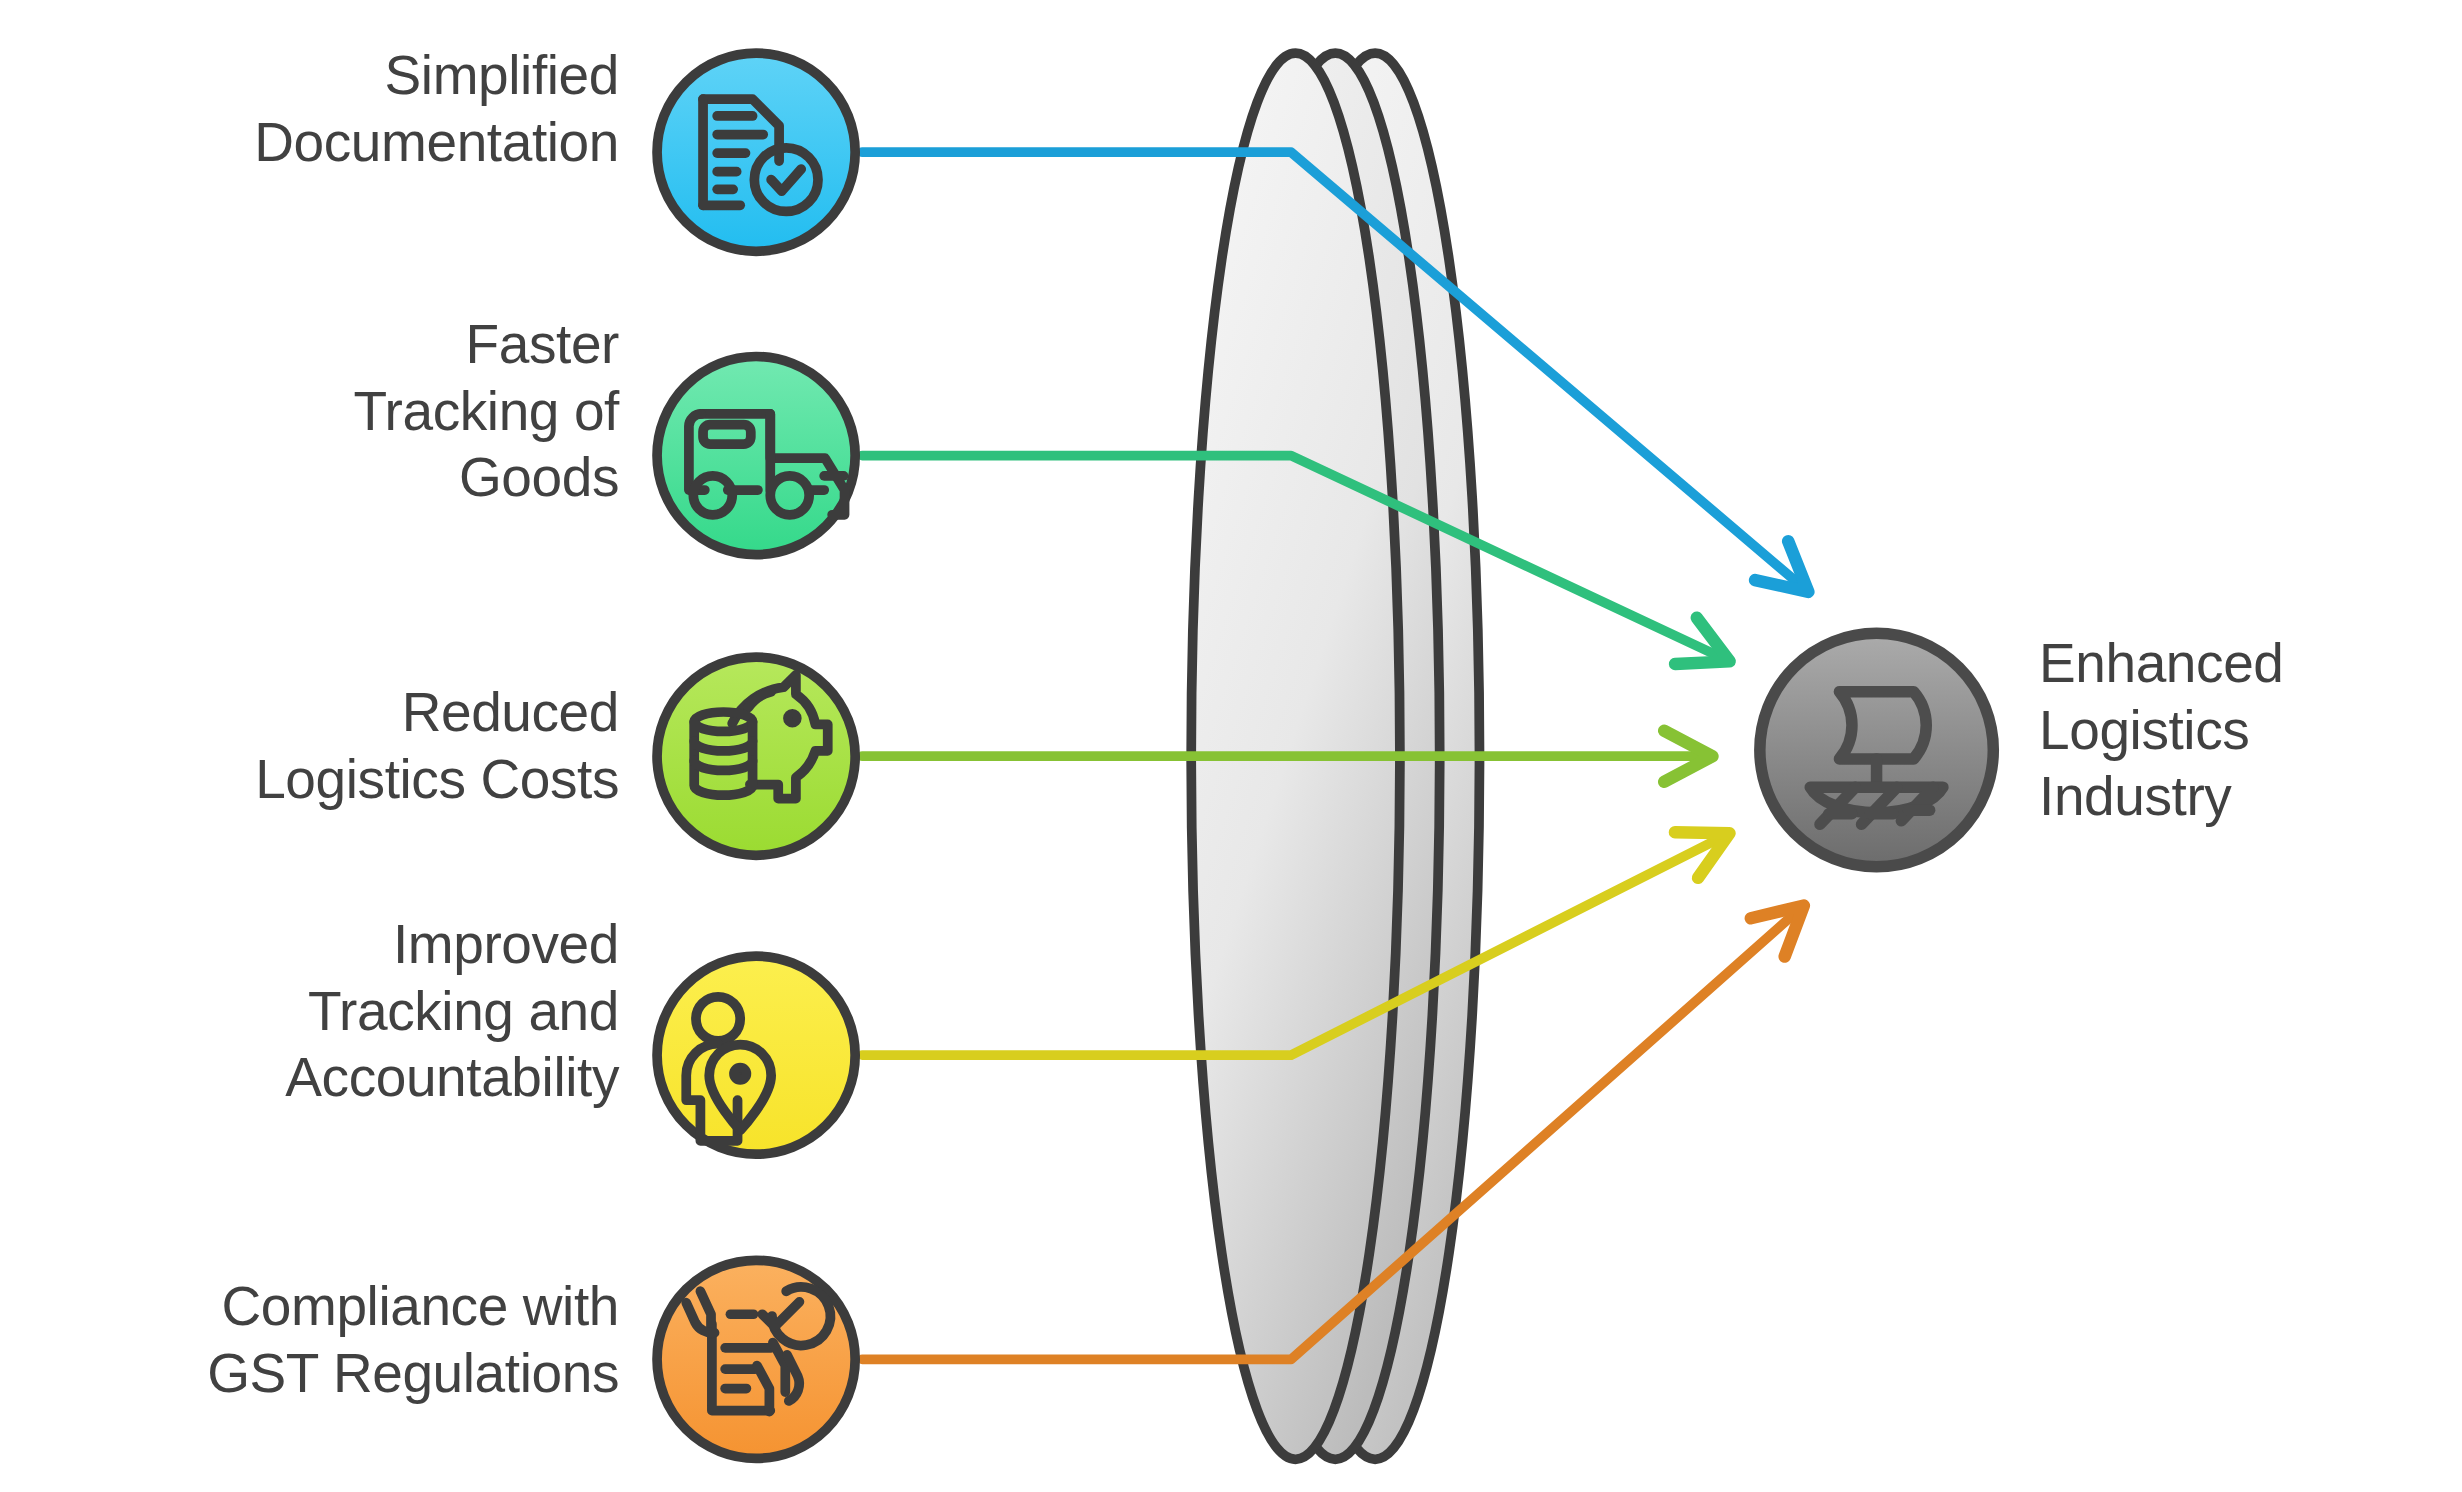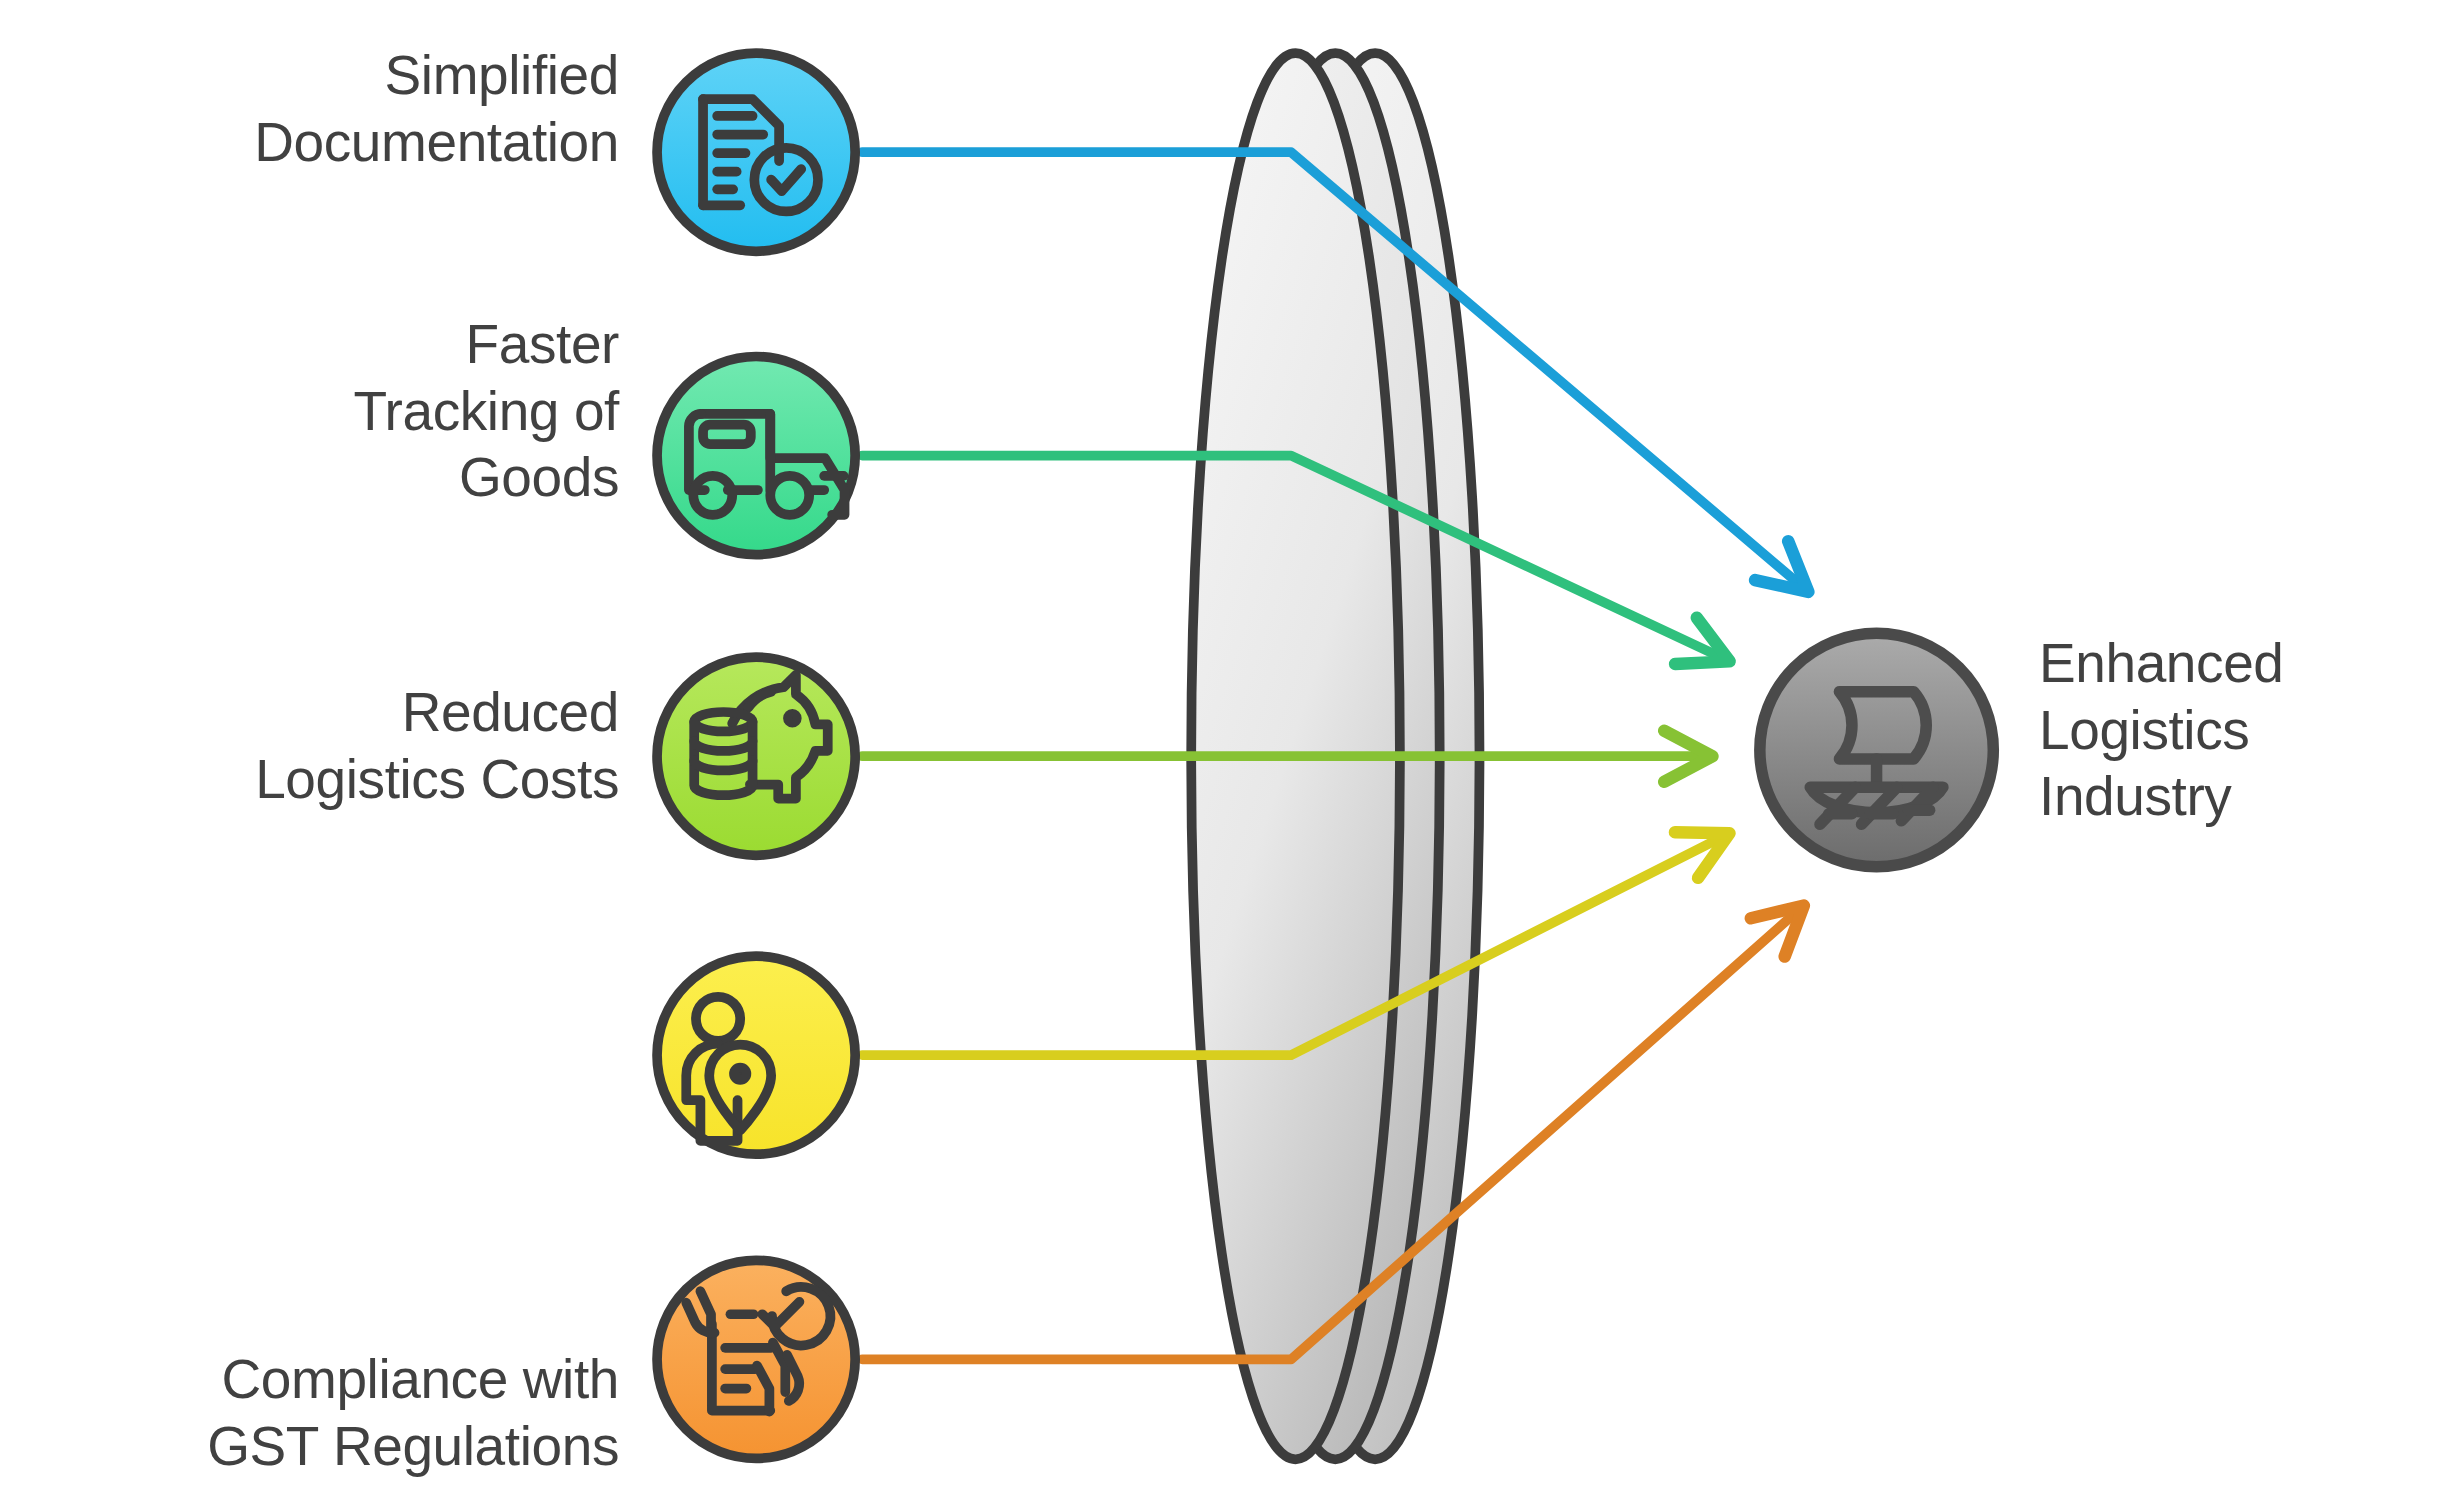--- a/index.html
+++ b/index.html
@@ -211,22 +211,25 @@
   <div class="label-text src-label" style="top: 42px; text-align: right;">Simplified
 Documentation</div>
 
   <div class="label-text src-label" style="top: 311px;">Faster
 Tracking of
 Goods</div>
 
   <div class="label-text src-label" style="top: 679px;">Reduced
 Logistics Costs</div>
 
-
-  <div class="label-text src-label" style="top: 1346px;">Compliance with
+  <div class="label-text src-label" style="top: 911px;">Improved
+Tracking and
+Accountability</div>
+
+  <div class="label-text src-label" style="top: 1273px;">Compliance with
 GST Regulations</div>
 
   <div class="label-text dst-label">Enhanced
 Logistics
 Industry</div>
 
 </div>
 
 
 </body></html>

